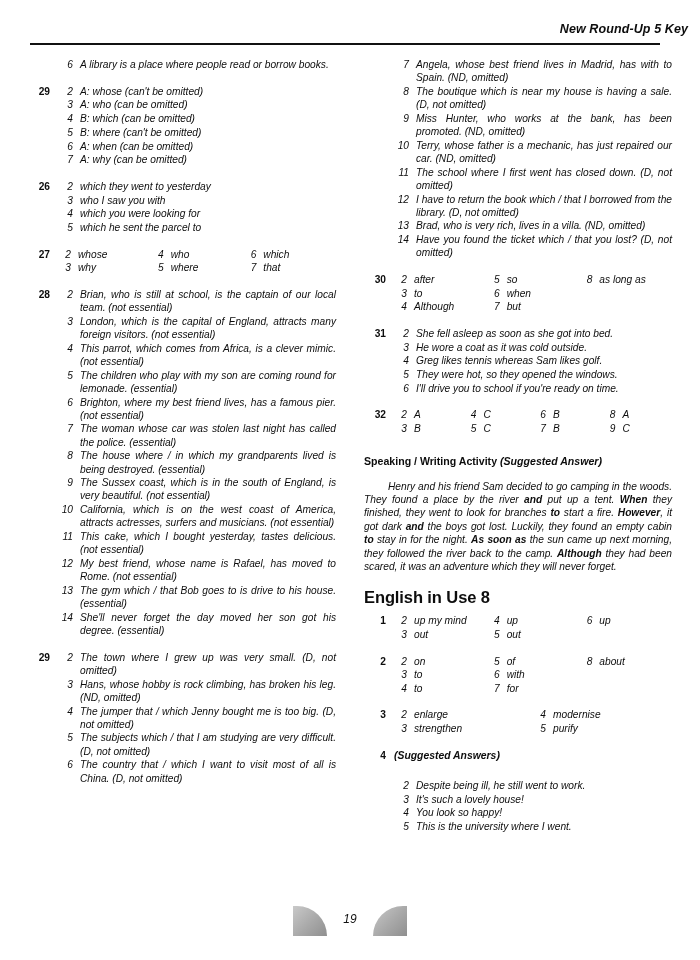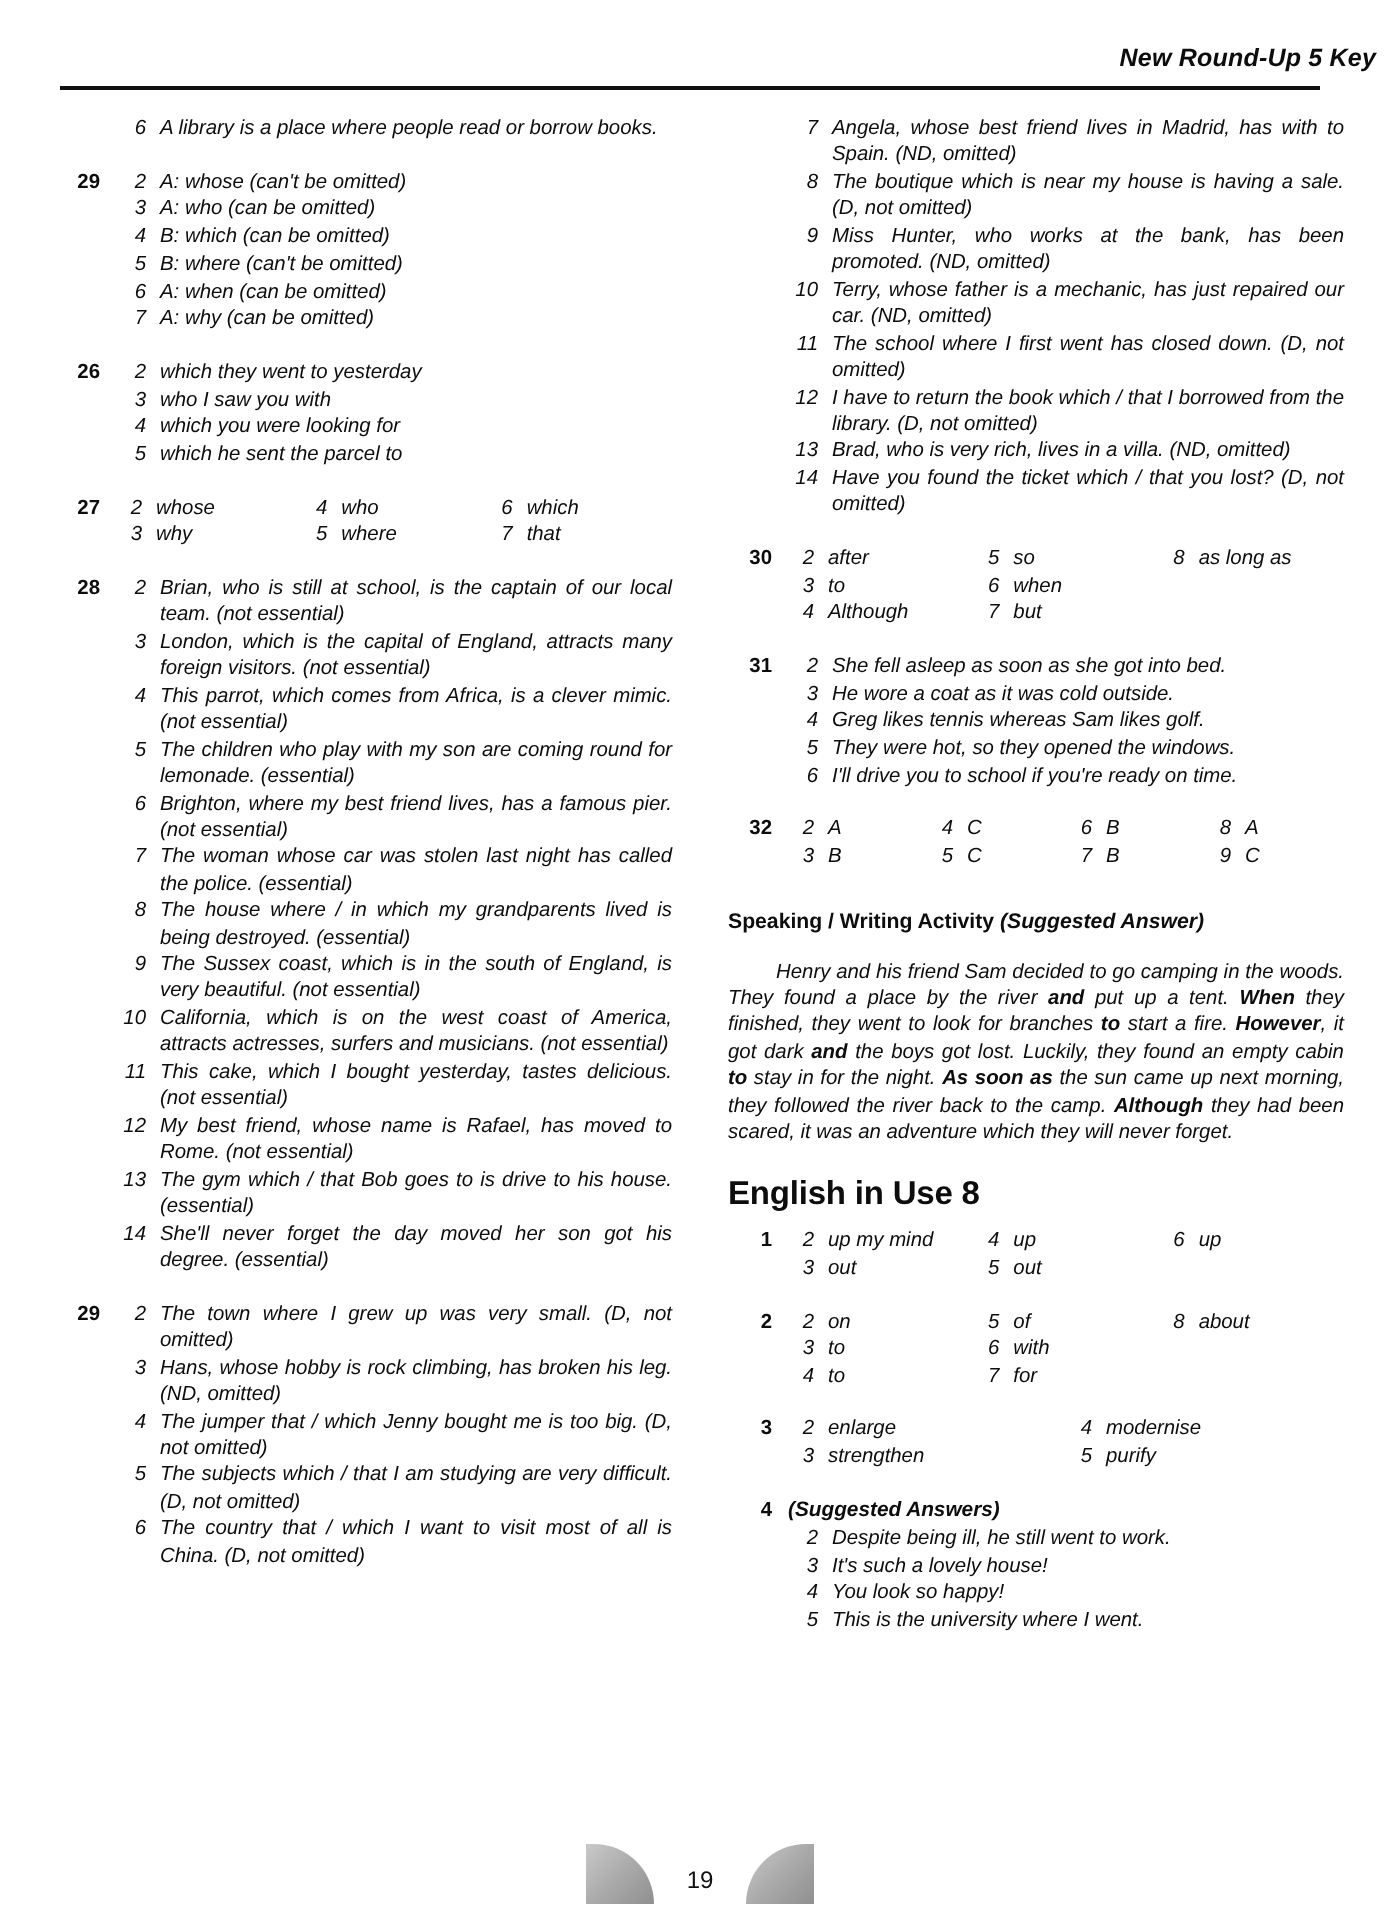--- a/index.html
+++ b/index.html
@@ -163,40 +163,40 @@
     line-height: 20px;
     margin: 6px 0 7px 0;
     letter-spacing: -0.1px;
   }
 
   .sug {
     font-weight: bold;
     font-style: italic;
     font-size: 10.4px;
     line-height: 13.4px;
-    margin-bottom: 1px;
+    margin-bottom: 17px;
   }
   .spacer-sm { height: 5px; }
 
   
   .footer {
     position: absolute;
     left: 0;
     bottom: 14px;
     width: 700px;
     height: 40px;
   }
   .foot-inner {
     position: relative;
     width: 140px;
     height: 34px;
-    margin: 14px auto;
+    margin: 0 auto;
     display: flex;
-    align-items: center;
     justify-content: center;
+    font-style: italic;
   }
   .wing {
     width: 34px;
     height: 30px;
     background: linear-gradient(135deg,#c9c9c9 0%,#a8a8a8 55%,#8f8f8f 100%);
   }
   .wing-left {
     border-top-right-radius: 34px;
     
   }

